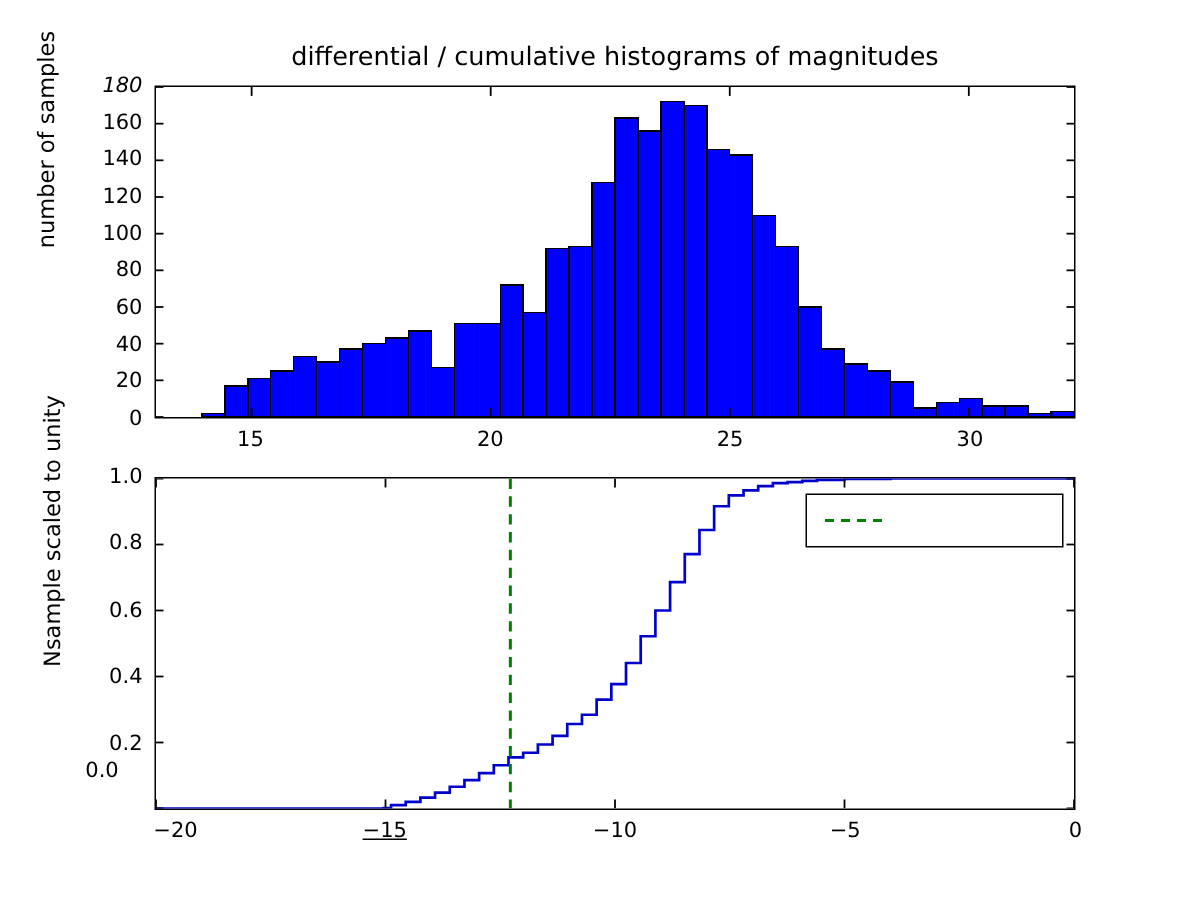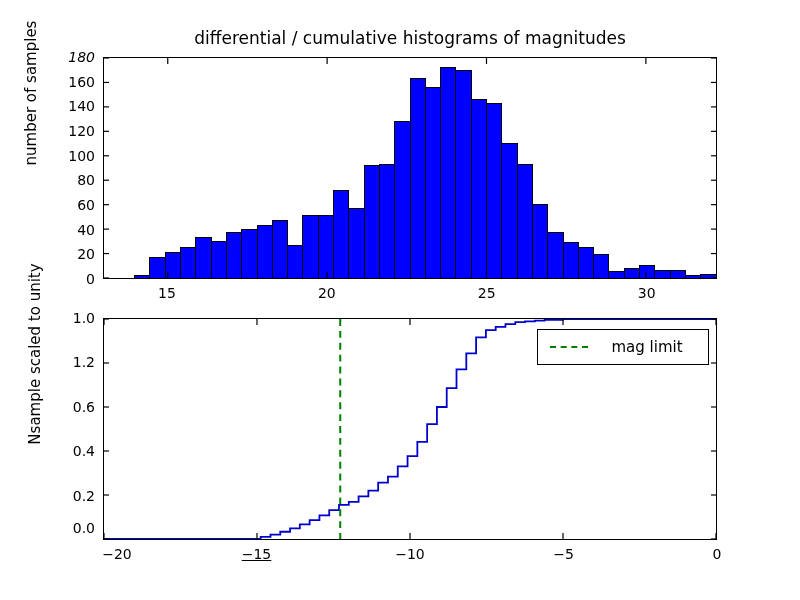--- a/index.html
+++ b/index.html
@@ -261,34 +261,33 @@
         <line x1="307" y1="0" x2="307" y2="6" stroke="#000" stroke-width="1.2"></line>
         <line x1="307" y1="222" x2="307" y2="216" stroke="#000" stroke-width="1.2"></line>
         <line x1="460.5" y1="0" x2="460.5" y2="6" stroke="#000" stroke-width="1.2"></line>
         <line x1="460.5" y1="222" x2="460.5" y2="216" stroke="#000" stroke-width="1.2"></line>
         <line x1="614" y1="0" x2="614" y2="6" stroke="#000" stroke-width="1.2"></line>
         <line x1="614" y1="222" x2="614" y2="216" stroke="#000" stroke-width="1.2"></line>
       </svg>
   </div>
   <div class="ylabel" id="ylabel-bottom">Nsample scaled to unity</div>
   <div id="bottom-yticks">
-      <div class="tick-label ytick-label" style="left: 41px; width: 54px; top: 528px;">0.0</div>
+      <div class="tick-label ytick-label" style="left: 41px; width: 54px; top: 514px; text-align: center;">0.0</div>
       <div class="tick-label ytick-label" style="left: 41px; width: 54px; top: 495.6px;">0.2</div>
       <div class="tick-label ytick-label" style="left: 41px; width: 54px; top: 451.2px;">0.4</div>
       <div class="tick-label ytick-label" style="left: 41px; width: 54px; top: 406.8px;">0.6</div>
-      <div class="tick-label ytick-label" style="left: 41px; width: 54px; top: 362.4px;">1.2</div>
+      <div class="tick-label ytick-label" style="left: 41px; width: 54px; top: 362.4px;">0.8</div>
       <div class="tick-label ytick-label" style="left: 41px; width: 54px; top: 318px;">1.0</div>
     </div>
   <div id="bottom-xticks">
       <div class="tick-label xtick-label" style="left: 117px; top: 546px;">−20</div>
       <div class="tick-label xtick-label" style="left: 256.5px; top: 546px; text-decoration: underline;">−15</div>
       <div class="tick-label xtick-label" style="left: 410px; top: 546px;">−10</div>
       <div class="tick-label xtick-label" style="left: 563.5px; top: 546px;">−5</div>
       <div class="tick-label xtick-label" style="left: 717px; top: 546px;">0</div>
     </div>
 
 
   <div class="legend-box">
     <span class="legend-swatch"></span>
-    <span class="legend-text">mag limit</span>
   </div>
 
 </div>
 
 </body></html>

